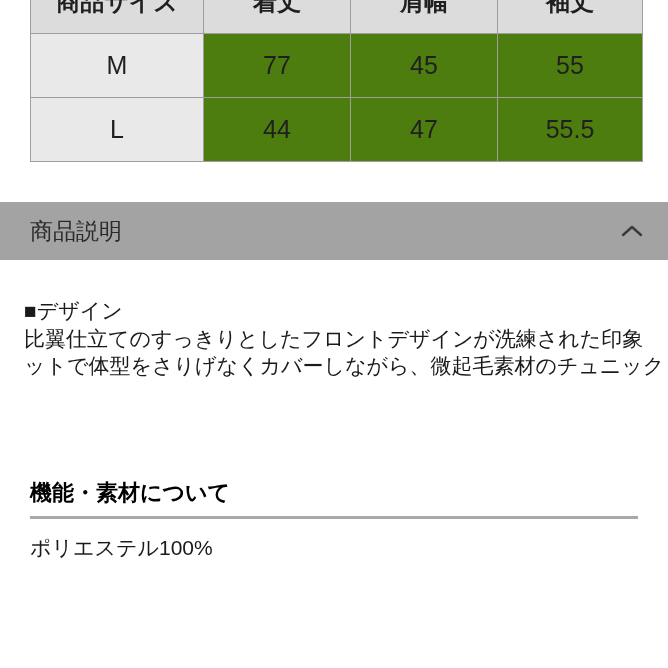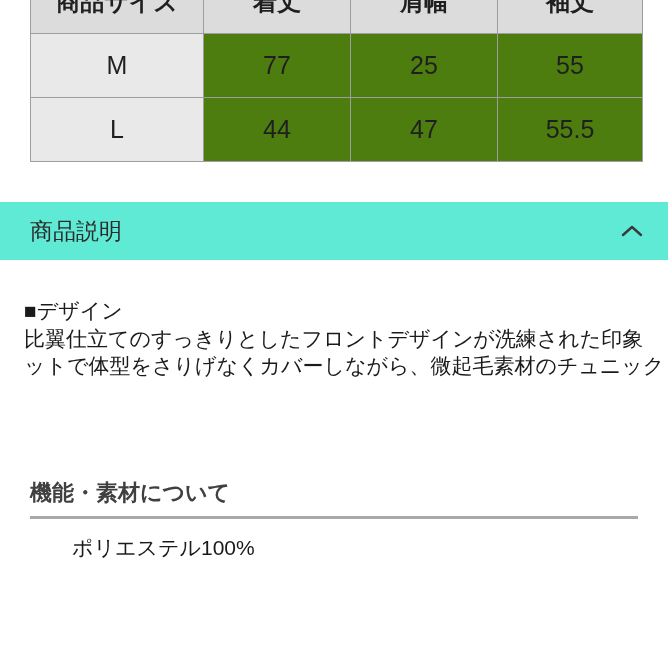--- a/index.html
+++ b/index.html
@@ -44,21 +44,21 @@
     background:#e8e9e8;
   }
   .col-size{width:172px;}
   .col-n{width:146px;}
   .col-last{width:144px;}
 
   
   .section-band{
     position:absolute;left:0;top:202px;
     width:668px;height:58px;
-    background:#5eead4;
+    background:#a3a3a3;
     cursor:pointer;
   }
   .section-band .band-label{
     position:absolute;left:30px;top:0;
     line-height:58px;
     font-size:23px;color:#2b2b2b;
   }
   .section-band .chev{
     position:absolute;right:25px;top:23px;
     width:22px;height:12px;
@@ -69,32 +69,32 @@
     position:absolute;left:24px;top:297px;
     width:612px;
     font-size:21px;line-height:27.5px;
     color:#1a1a1a;
   }
   .desc-block .line{white-space:nowrap;}
 
   
   .sub-heading{
     position:absolute;left:30px;
-    font-size:22px;font-weight:700;color:#404040;
+    font-size:22px;font-weight:700;color:#000000;
     line-height:28px;white-space:nowrap;
   }
   .rule{
     position:absolute;left:30px;
     width:608px;height:3px;
     background:#a9a9a9;
   }
   .sub-value{
     position:absolute;left:30px;
     font-size:21px;color:#1a1a1a;
-    line-height:28px;white-space:nowrap;margin-left:42px;
+    line-height:28px;white-space:nowrap;
   }
 
   .heading-material{top:479px;}
   .rule-material{top:516px;}
   .value-material{top:534px;}
   .heading-washing{top:608px;}
   .rule-washing{top:643px;}
 
   
   .clipped-sliver{
@@ -116,21 +116,21 @@
       <tbody>
           <tr>
         <th class="col-size">商品サイズ</th>
         <th class="col-n">着丈</th>
         <th class="col-n">肩幅</th>
         <th class="col-last">袖丈</th>
       </tr>
       <tr>
         <td class="size-cell">M</td>
         <td>77</td>
-        <td>25</td>
+        <td>45</td>
         <td>55</td>
       </tr>
       <tr>
         <td class="size-cell">L</td>
         <td>44</td>
         <td>47</td>
         <td>55.5</td>
       </tr>
     </tbody>
       </table>

